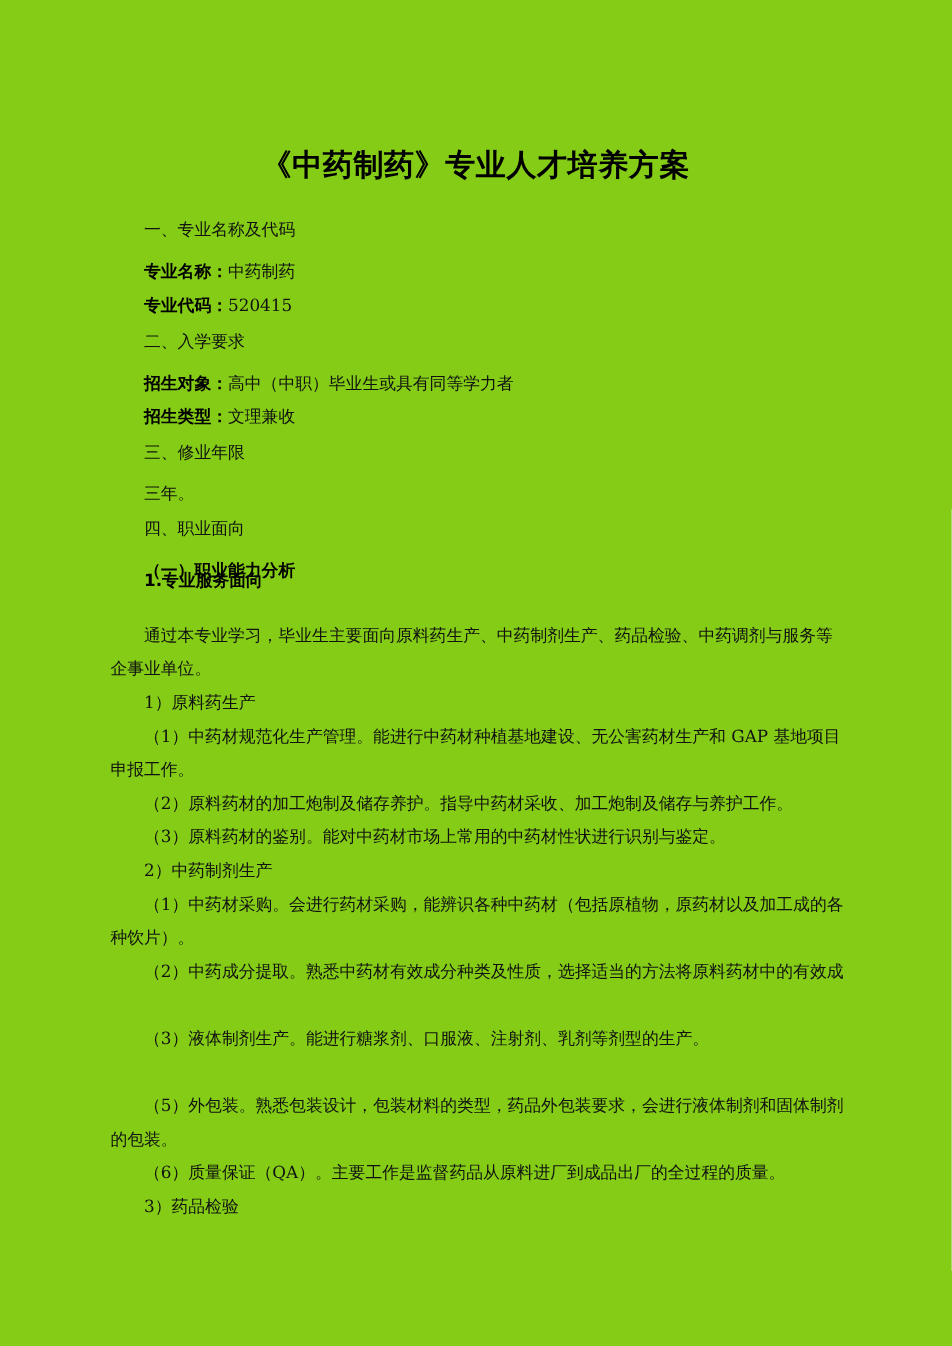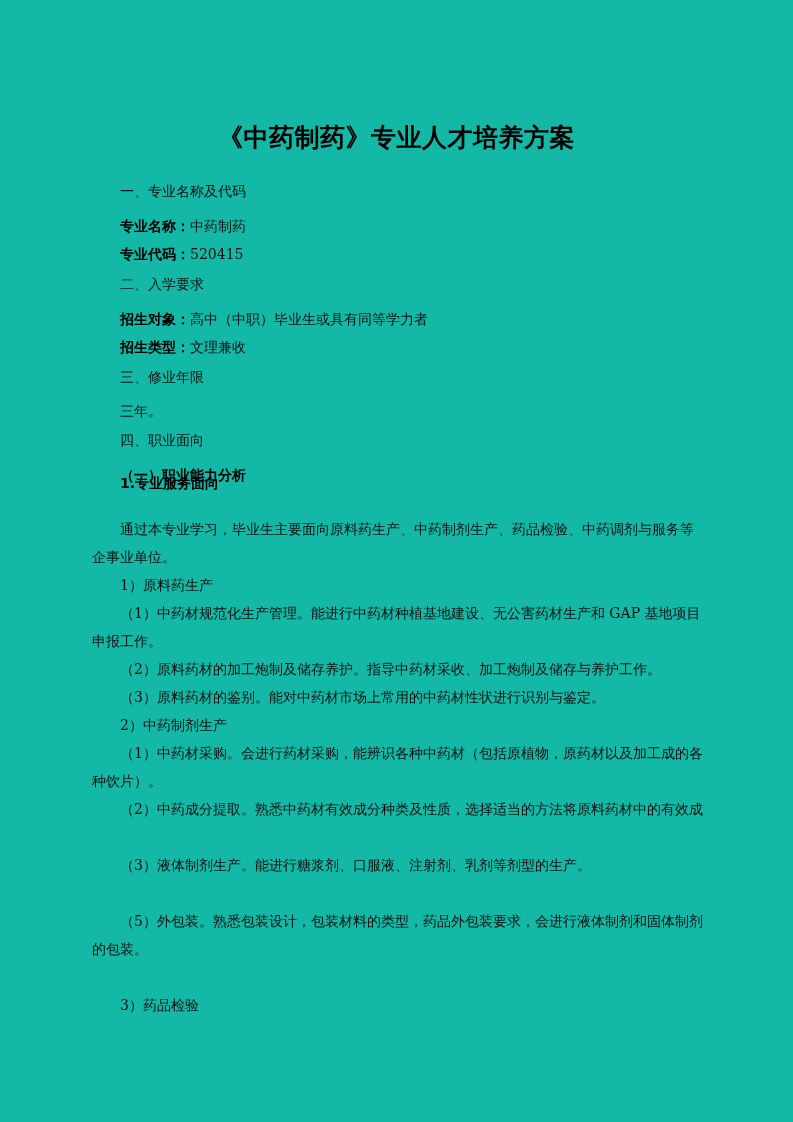--- a/index.html
+++ b/index.html
@@ -1,18 +1,18 @@
 <!DOCTYPE html>
 <html><head>
 <meta charset="utf-8">
 <style>
   html, body { margin: 0; padding: 0; background: #ffffff; }
   body { width: 793px; height: 1122px; position: relative; overflow: hidden;
          font-family: "DejaVu Serif", "Liberation Serif", serif; color: #111; }
-  .page { position: absolute; left: 0; top: 0; width: 793px; height: 1122px; background: #14b8a6; }
+  .page { position: absolute; left: 0; top: 0; width: 793px; height: 1122px; background: #84cc16; }
   .title { position: absolute; top: 121px; left: 0; width: 793px; text-align: center;
            font-size: 25px; font-weight: bold; letter-spacing: 0.5px; color: #000; }
   .line { position: absolute; left: 120px; white-space: nowrap; font-size: 14px; color: #111; }
   .h1 { font-family: Liberation Serif, serif; font-size: 14px; color: #111; }
   .h2 { font-family: "DejaVu Sans", "Liberation Sans", sans-serif; font-size: 14px; font-weight: bold; color: #000; }
   .bold-label { font-family: Liberation Mono, monospace; font-weight: bold; color: #000; }
   .cont { left: 92px; }
 </style>
 </head>
 <body>
@@ -68,15 +68,16 @@
   <div class="line cont" style="top:773px;">种饮片）。</div>
 
   <div class="line" style="top:801px;">（2）中药成分提取。熟悉中药材有效成分种类及性质，选择适当的方法将原料药材中的有效成</div>
 
   <div class="line" style="top:857px;">（3）液体制剂生产。能进行糖浆剂、口服液、注射剂、乳剂等剂型的生产。</div>
 
 
   <div class="line" style="top:913px;">（5）外包装。熟悉包装设计，包装材料的类型，药品外包装要求，会进行液体制剂和固体制剂</div>
   <div class="line cont" style="top:941px;">的包装。</div>
 
+  <div class="line" style="top:969px;">（6）质量保证（QA）。主要工作是监督药品从原料进厂到成品出厂的全过程的质量。</div>
 
   <div class="line" style="top:997px;">3）药品检验</div>
 </div>
 
 </body></html>

